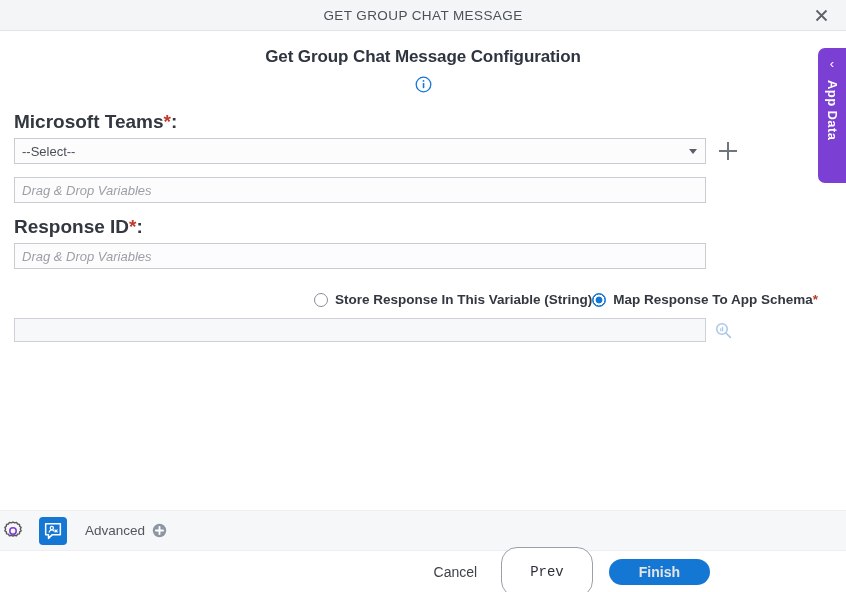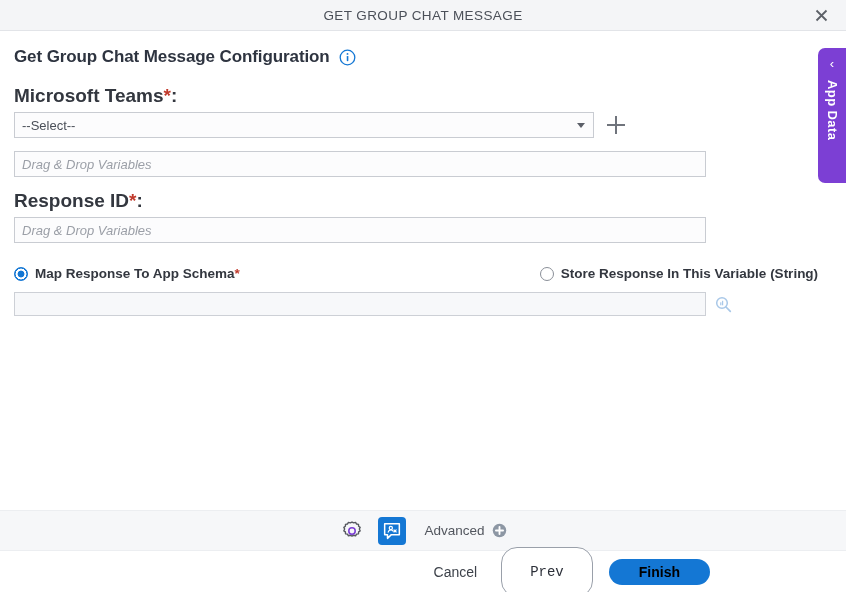--- a/index.html
+++ b/index.html
@@ -52,20 +52,21 @@
     padding: 16px 14px 0 14px;
     position: relative;
     height: 466px;
     box-sizing: border-box;
   }
   .page-heading {
     display: flex;
     align-items: center;
     gap: 9px;
     margin: 0 0 18px 0;
+    flex-direction: column;
   }
   .page-heading h1 {
     margin: 0;
     font-size: 17px;
     font-weight: bold;
     color: #2e3440;
     letter-spacing: -0.1px;
   }
   .info-icon { display: block; }
 
@@ -78,21 +79,21 @@
     display: block;
   }
   .req { color: #c0392b; font-weight: bold; }
 
   .select-row {
     display: flex;
     align-items: center;
     gap: 12px;
   }
   .select-box {
-    width: 580px;
+    width: 692px;
     height: 26px;
     box-sizing: border-box;
     border: 1px solid #c9ccd2;
     background: #fcfcfd;
     display: flex;
     align-items: center;
     justify-content: space-between;
     padding: 0 6px 0 7px;
     font-size: 13px;
     color: #4a4f58;
@@ -231,21 +232,21 @@
     left: 0;
     top: 510px;
     width: 846px;
     height: 41px;
     background: #f6f7f9;
     border-top: 1px solid #eceef1;
     border-bottom: 1px solid #eceef1;
     box-sizing: border-box;
     display: flex;
     align-items: center;
-    justify-content: center;
+    justify-content: flex-start;
     gap: 13px;
   }
   .tool-icon {
     width: 26px; height: 26px;
     display: flex; align-items: center; justify-content: center;
     cursor: pointer;
   }
   .tool-icon.active {
     background: #1477d4;
     border-radius: 4px;
@@ -291,21 +292,21 @@
     color: #2c3039;
     background: #ffffff;
     border: 1px solid #9aa0aa;
     border-radius: 16px;
     padding: 16px 28px;
     font-family: Liberation Mono, monospace;
     cursor: pointer;
   }
   .btn-primary {
     font-size: 14px;
-    color: #000000;
+    color: #e5e5e5;
     background: #1477d4;
     border: none;
     border-radius: 16px;
     padding: 5px 30px;
     font-family: "Liberation Sans", sans-serif;
     font-weight: bold;
     cursor: pointer;
   }
 </style>
 </head>
@@ -345,27 +346,27 @@
   <div class="field-block">
     <input class="text-input" type="text" placeholder="Drag &amp; Drop Variables" style="">
   </div>
 
   <div class="field-block">
     <label class="field-label"><span>Response ID</span><span class="req">*</span><span>:</span></label>
     <input class="text-input" type="text" placeholder="Drag &amp; Drop Variables" style="">
   </div>
 
   <div class="radio-row">
+    <div class="radio-item second">
+      <span class="radio-mark off"></span>
+      <span class="radio-label">Store Response In This Variable (String)</span>
+    </div>
     <div class="radio-item">
       <span class="radio-mark on"></span>
       <span class="radio-label"><span>Map Response To App Schema</span><span class="req">*</span></span>
-    </div>
-    <div class="radio-item second">
-      <span class="radio-mark off"></span>
-      <span class="radio-label">Store Response In This Variable (String)</span>
     </div>
   </div>
 
   <div class="search-row">
     <input class="search-input" type="text" placeholder="" style="">
     <div class="search-icon-btn">
       <svg width="17" height="17" viewBox="0 0 17 17">
         <circle cx="7" cy="7" r="5.3" fill="none" stroke="#a9c8e8" stroke-width="1.5"></circle>
         <path d="M11 11 L15.3 15.3" stroke="#a9c8e8" stroke-width="1.7" stroke-linecap="round"></path>
         <rect x="5.2" y="6.3" width="1.2" height="3" fill="#a9c8e8"></rect>

